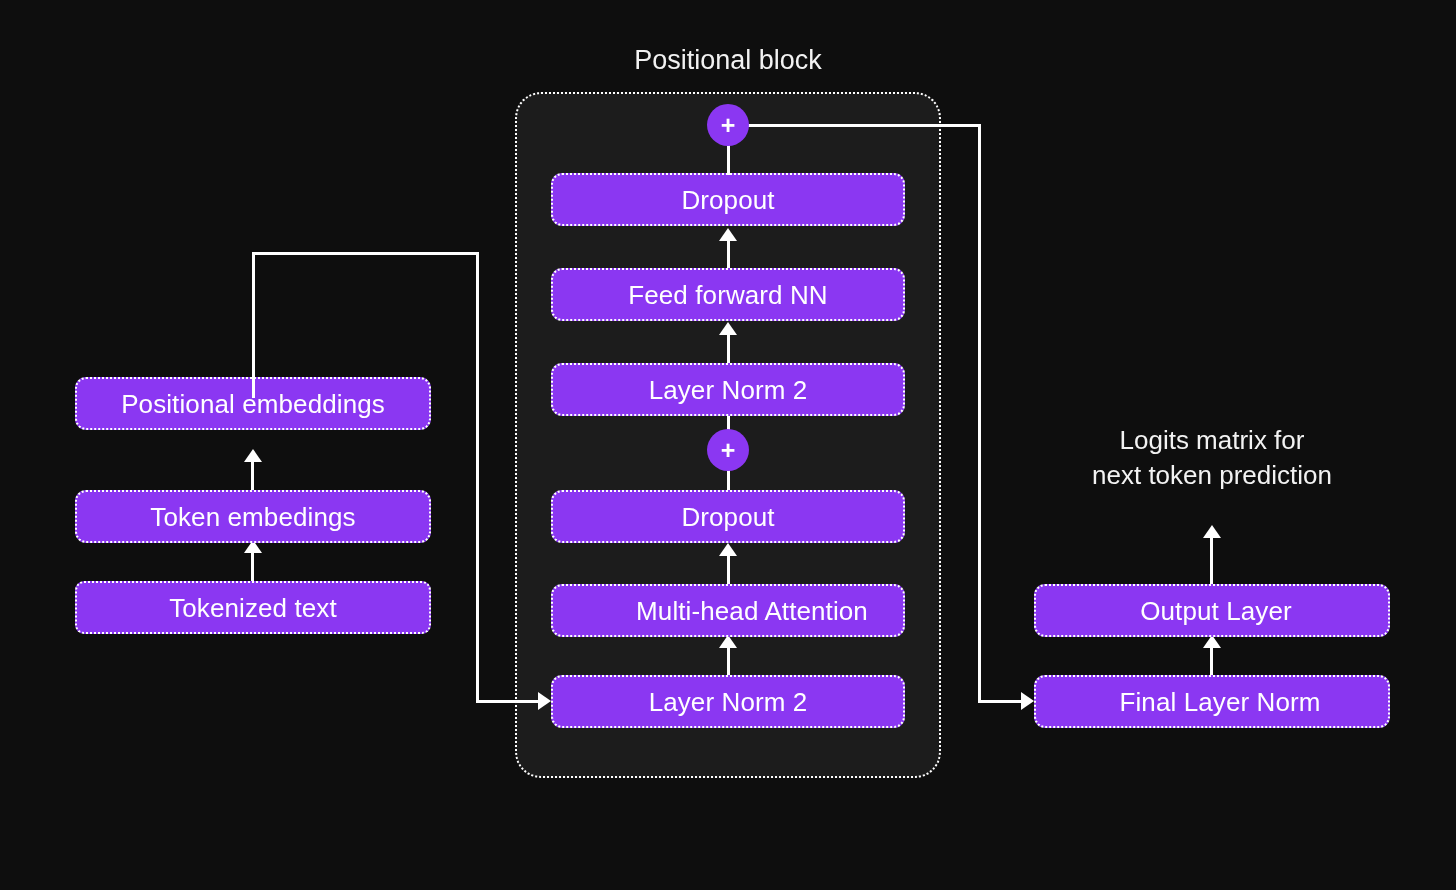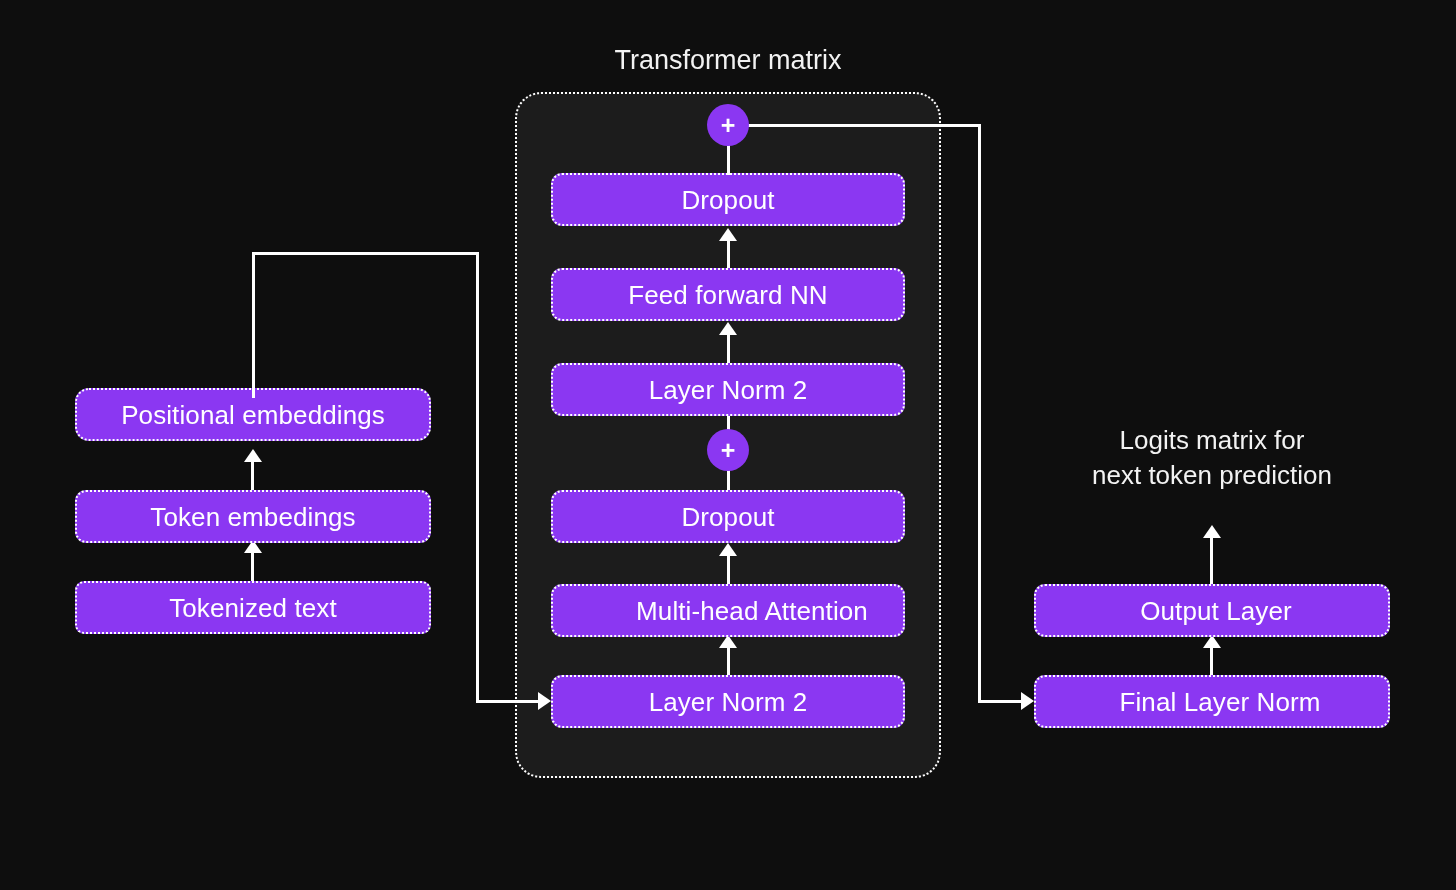--- a/index.html
+++ b/index.html
@@ -98,35 +98,35 @@
     border-top: 9px solid transparent;
     border-bottom: 9px solid transparent;
     border-left: 13px solid #ffffff;
   }
 </style>
 </head>
 <body>
 
 <div id="stage">
 
-  <div class="caption title" style="left:528px; top:42px; width:400px;">Transformer matrix</div>
+  <div class="caption title" style="left:528px; top:42px; width:400px;">Positional block</div>
 
   <div class="block-container" style="left:515px; top:92px; width:426px; height:686px;"></div>
 
   <div class="node" style="left:75px; top:581px; width:356px; height:53px;border-radius:9px;">Tokenized text</div>
 
   <div class="vline" style="left:251px; top:551px; height:30px;"></div>
   <div class="arrow-up" style="left:244px; top:540px;"></div>
 
   <div class="node" style="left:75px; top:490px; width:356px; height:53px;">Token embedings</div>
 
   <div class="vline" style="left:251px; top:460px; height:30px;"></div>
   <div class="arrow-up" style="left:244px; top:449px;"></div>
 
-  <div class="node" style="left:75px; top:388px; width:356px; height:53px;border-radius:14px;">Positional embeddings</div>
+  <div class="node" style="left:75px; top:377px; width:356px; height:53px;">Positional embeddings</div>
 
 
   <div class="vline" style="left:252px; top:252px; height:146px;"></div>
 
   <div class="hline" style="left:252px; top:252px; width:227px;"></div>
 
   <div class="vline" style="left:476px; top:252px; height:450px;"></div>
 
   <div class="hline" style="left:476px; top:700px; width:63px;"></div>
   <div class="arrow-right" style="left:538px; top:692px;"></div>

